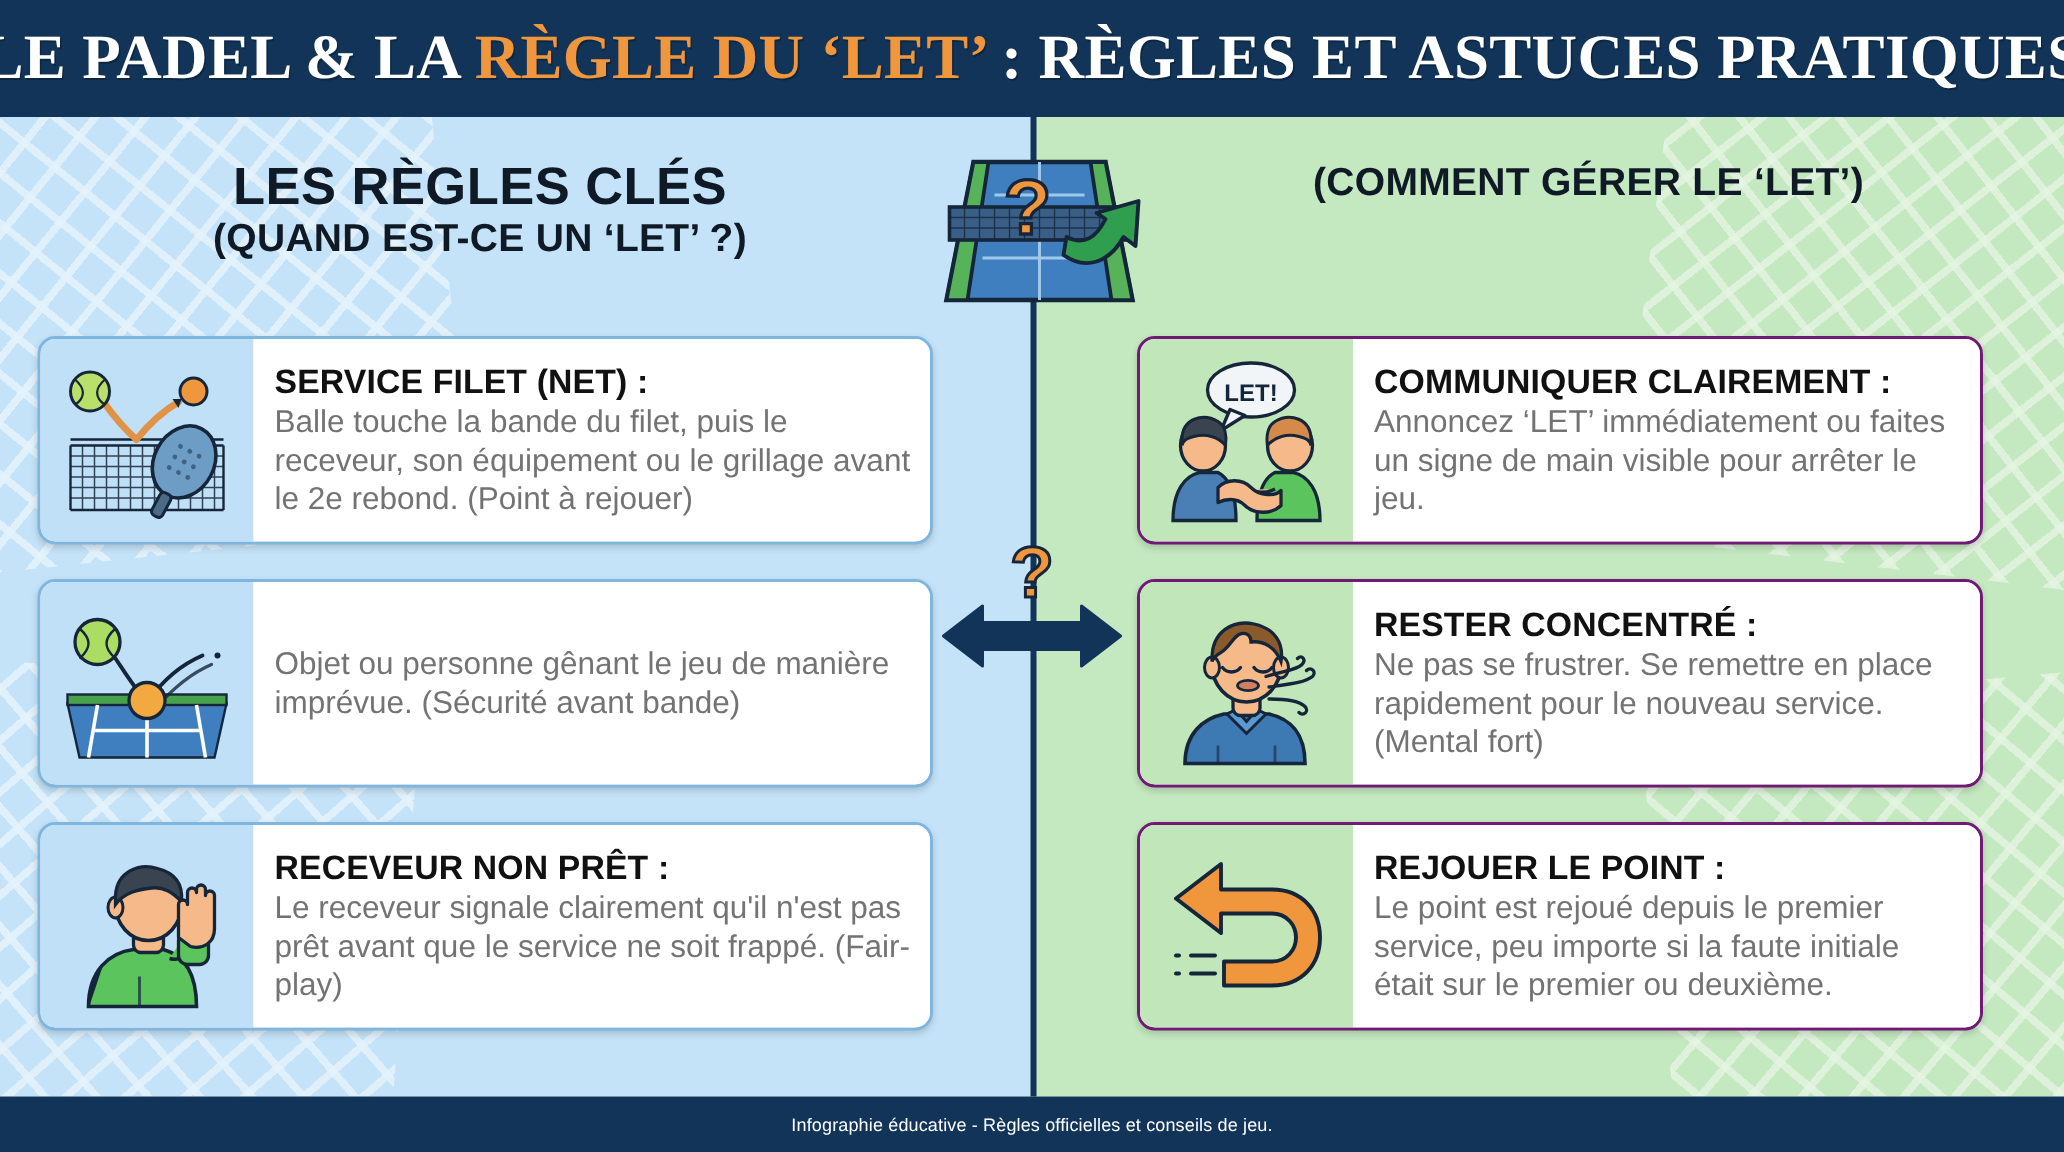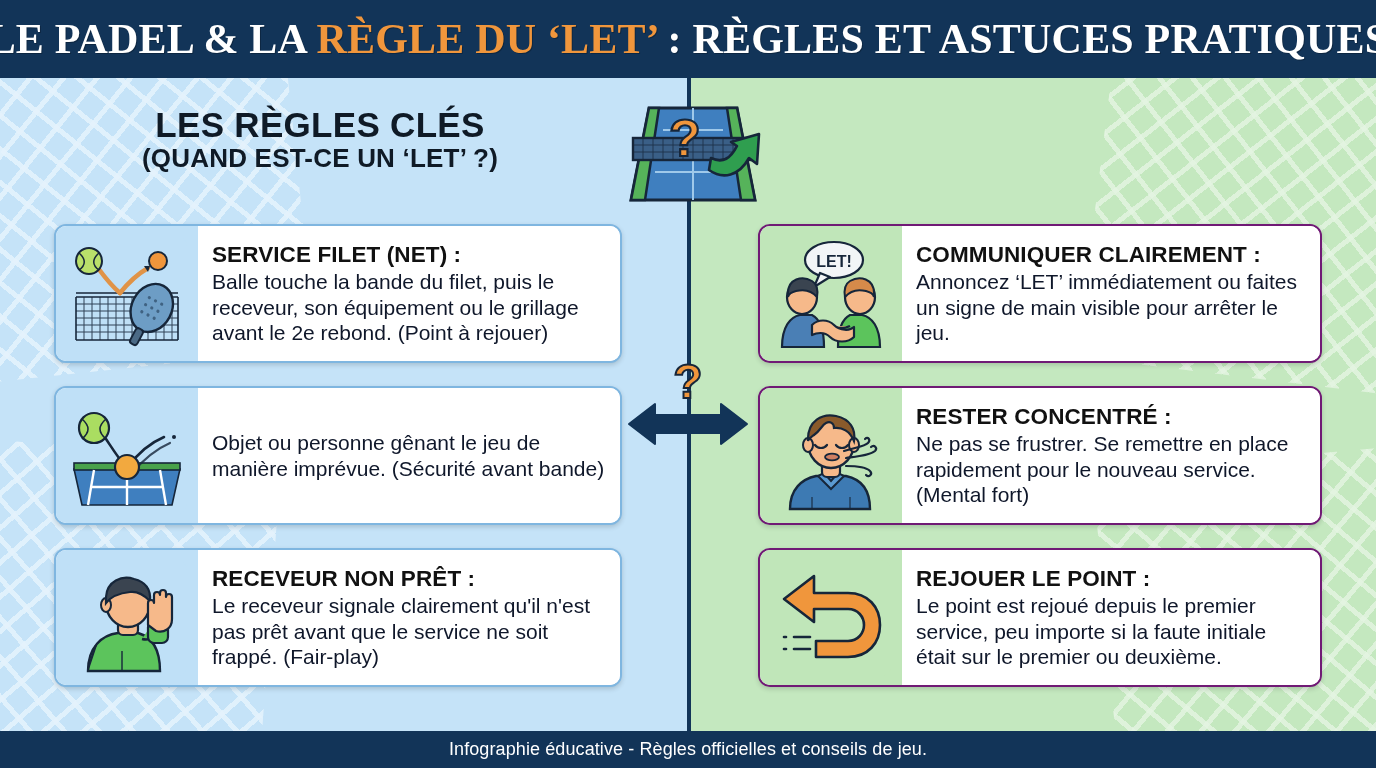--- a/index.html
+++ b/index.html
@@ -124,21 +124,21 @@
   
   .cards {
     position: absolute;
     top: 146px;
     width: 100%;
     display: flex;
     flex-direction: column;
     gap: 23px;
     z-index: 6;
   }
-  .cards-left  { padding-left: 54px; padding-right: 66px; }
+  .cards-left  { padding-left: 25px; padding-right: 66px; }
   .cards-right { padding-left: 70px; padding-right: 54px; }
 
   .card {
     display: flex;
     align-items: stretch;
     background: #ffffff;
     border-radius: 12px;
     min-height: 139px;
     box-shadow: 0 2px 5px rgba(0,0,0,0.16);
     overflow: hidden;
@@ -169,21 +169,21 @@
     font-size: 22.5px;
     font-weight: 800;
     color: #111111;
     letter-spacing: 0.1px;
     line-height: 1.14;
     margin-bottom: 1px;
   }
   .card-text {
     font-size: 21px;
     font-weight: 400;
-    color: #0f172a;
+    color: #737373;
     line-height: 1.22;
   }
 
   
   .divider {
     position: absolute;
     left: 687px;
     top: 78px;
     width: 4px;
     height: 653px;
@@ -213,21 +213,21 @@
     left: 0; top: 731px;
     width: 1376px;
     height: 37px;
     background: #123458;
     display: flex;
     align-items: center;
     justify-content: center;
     z-index: 20;
   }
   .footer-text {
-    font-size: 18px;
+    font-size: 12px;
     font-weight: 400;
     color: #ffffff;
     letter-spacing: 0.1px;
   }
 </style>
 </head>
 <body>
 
 <div class="infographic">
 
@@ -375,20 +375,21 @@
         </div>
 
       </div>
     </div>
 
     <div class="panel panel-right">
       <div class="mesh mesh-tr"></div>
       <div class="mesh mesh-br"></div>
 
       <div class="col-head col-head-right">
+        <div class="line2">(COMMENT GÉRER LE ‘LET’)</div>
       </div>
 
       <div class="cards cards-right">
 
         <div class="card card-right">
           <div class="card-icon">
             <svg width="122" height="118" viewBox="0 0 122 118">
               <rect x="1" y="1" width="120" height="116" rx="10" fill="#c0e6b9"></rect>
 
               <ellipse cx="64" cy="25" rx="29" ry="18" fill="#f2f5f7" stroke="#16263a" stroke-width="2.2"></ellipse>

